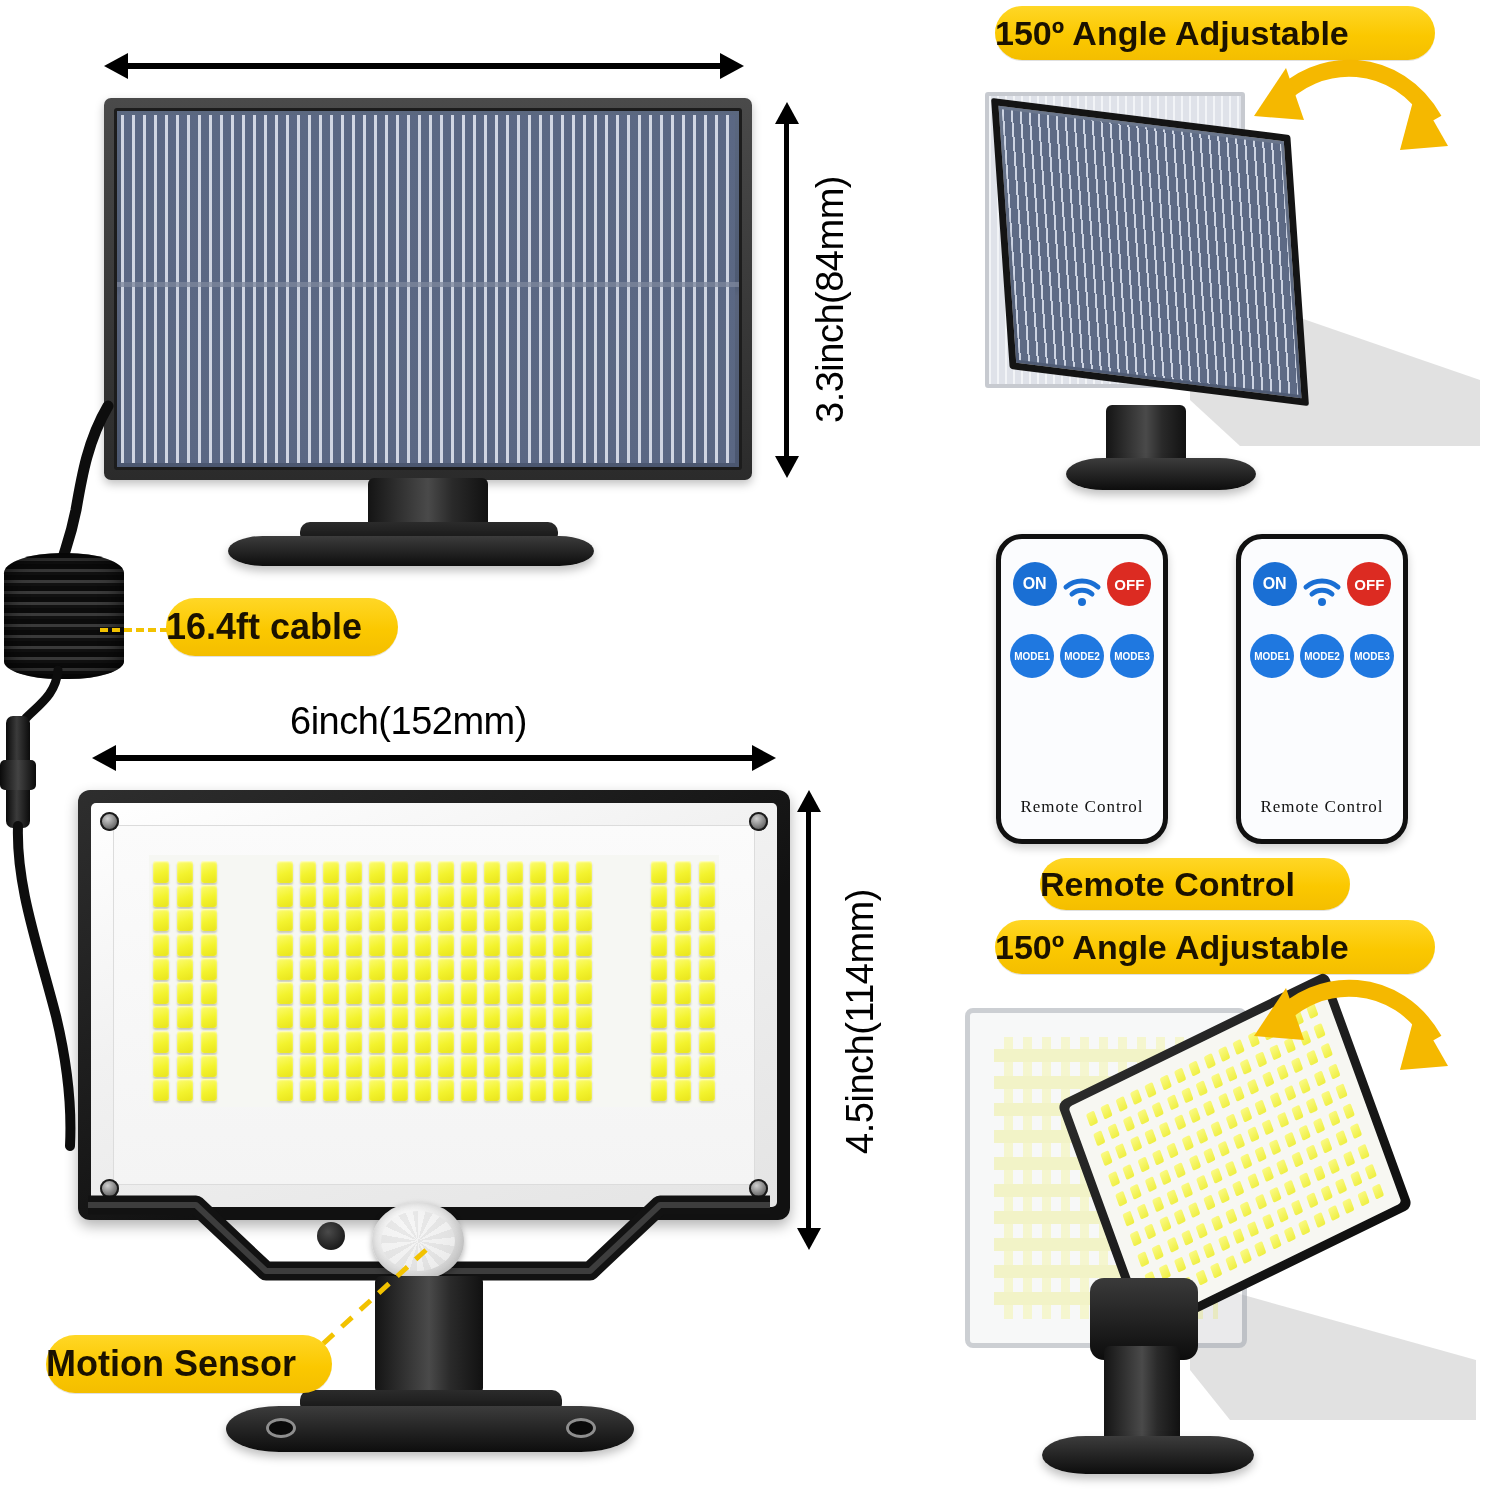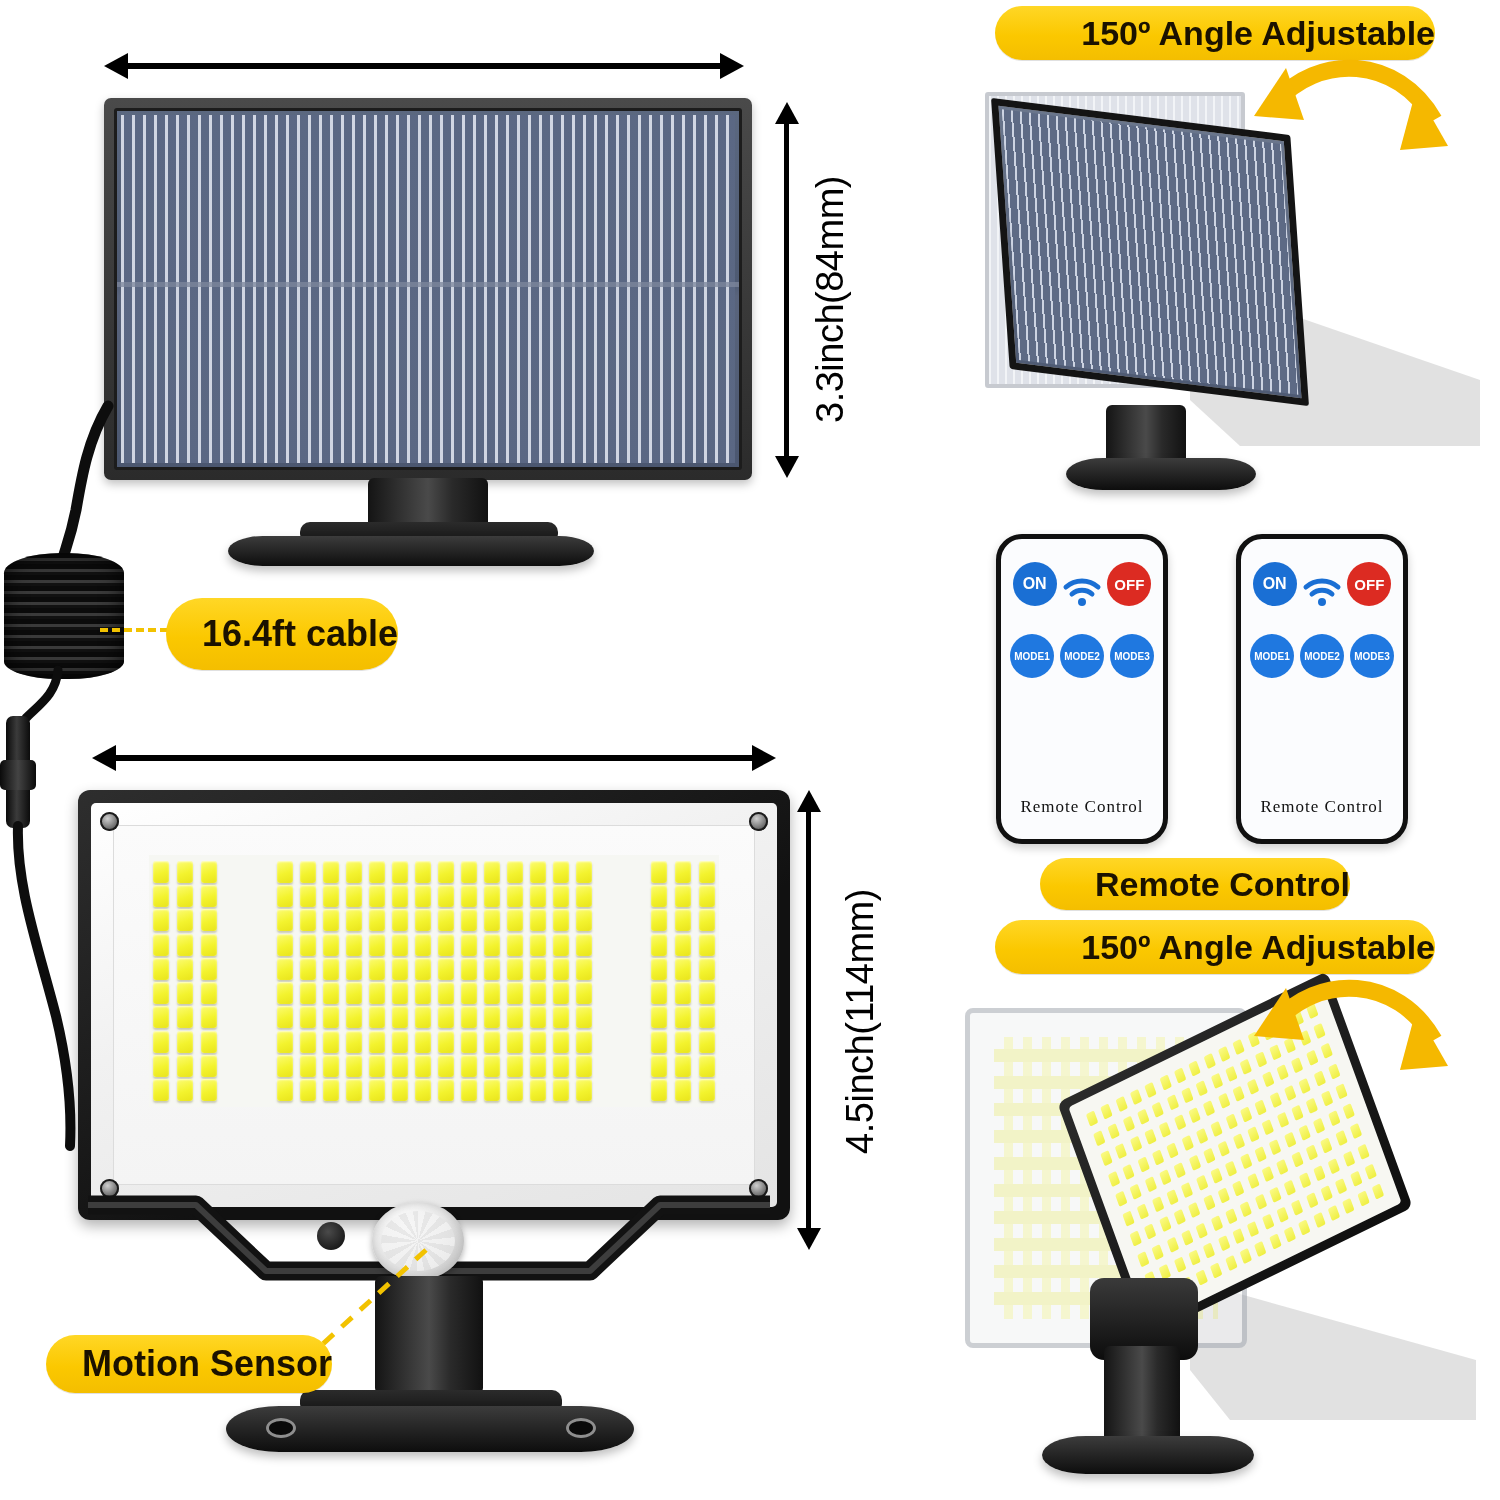--- a/index.html
+++ b/index.html
@@ -21,21 +21,21 @@
   .arrow-h::after{right:-22px;transform:translateY(-50%);border-left:24px solid #000;}
 
   .arrow-v{position:absolute;width:5px;background:#000;}
   .arrow-v::before,.arrow-v::after{content:"";position:absolute;left:50%;
       width:0;height:0;border-left:12px solid transparent;border-right:12px solid transparent;}
   .arrow-v::before{top:-20px;transform:translateX(-50%);border-bottom:22px solid #000;}
   .arrow-v::after{bottom:-20px;transform:translateX(-50%);border-top:22px solid #000;}
 
   
   .badge{position:absolute;background:#FFD11A;border-radius:999px;
-         display:flex;align-items:center;justify-content:flex-end;
+         display:flex;align-items:center;justify-content:flex-start;
          font-weight:700;color:#1b1200;white-space:nowrap;
          box-shadow:0 1px 0 rgba(0,0,0,.12);}
   .badge.grad{background:linear-gradient(180deg,#FFD726 0%,#FBC800 55%,#F4BE00 100%);}
 
   
   .panel-frame{position:absolute;background:linear-gradient(180deg,#4a4a4a,#2b2b2b);
       border-radius:7px;padding:10px;box-sizing:border-box;
       box-shadow:0 4px 10px rgba(0,0,0,.25);}
   .panel-inner{width:100%;height:100%;border-radius:3px;position:relative;overflow:hidden;
       background:linear-gradient(180deg,#5b6880 0%,#4e5a72 48%,#59647c 52%,#4b5770 100%);
@@ -152,24 +152,25 @@
   <div class="abs" style="left:6px;top:716px;width:24px;height:112px;border-radius:7px;
               background:linear-gradient(90deg,#0a0a0a,#3b3b3b 45%,#0b0b0b);"></div>
   <div class="abs" style="left:0px;top:760px;width:36px;height:30px;border-radius:5px;
               background:linear-gradient(90deg,#0a0a0a,#444 50%,#0a0a0a);"></div>
 
   <svg class="abs" style="left:0px;top:826px;width:130px;height:330px;overflow:visible;">
     <path d="M18,0 C16,60 38,120 56,190 C68,240 72,280 70,320" stroke="#0d0d0d" stroke-width="10" fill="none" stroke-linecap="round"></path>
   </svg>
 
   <div class="leader" style="left:100px;top:628px;width:80px;"></div>
-  <div class="badge grad" style="left:166px;top:598px;width:232px;height:72px;font-size:36px;">
+  <div class="badge grad" style="left:166px;top:598px;width:232px;height:58px;font-size:36px;">
     <span>16.4ft cable</span>
   </div>
 
+  <div class="abs dim-text" style="left:290px;top:700px;">6inch(152mm)</div>
 
   <div class="arrow-h" style="left:114px;top:755px;width:640px;"></div>
 
   <div class="lamp-body" style="left:78px;top:790px;width:712px;height:430px;">
     <div class="lamp-lens">
       <div class="lens-bevel"></div>
       <div class="corner-screw" style="left:9px;top:9px;"></div>
       <div class="corner-screw" style="right:9px;top:9px;"></div>
       <div class="corner-screw" style="left:9px;bottom:9px;"></div>
       <div class="corner-screw" style="right:9px;bottom:9px;"></div>

